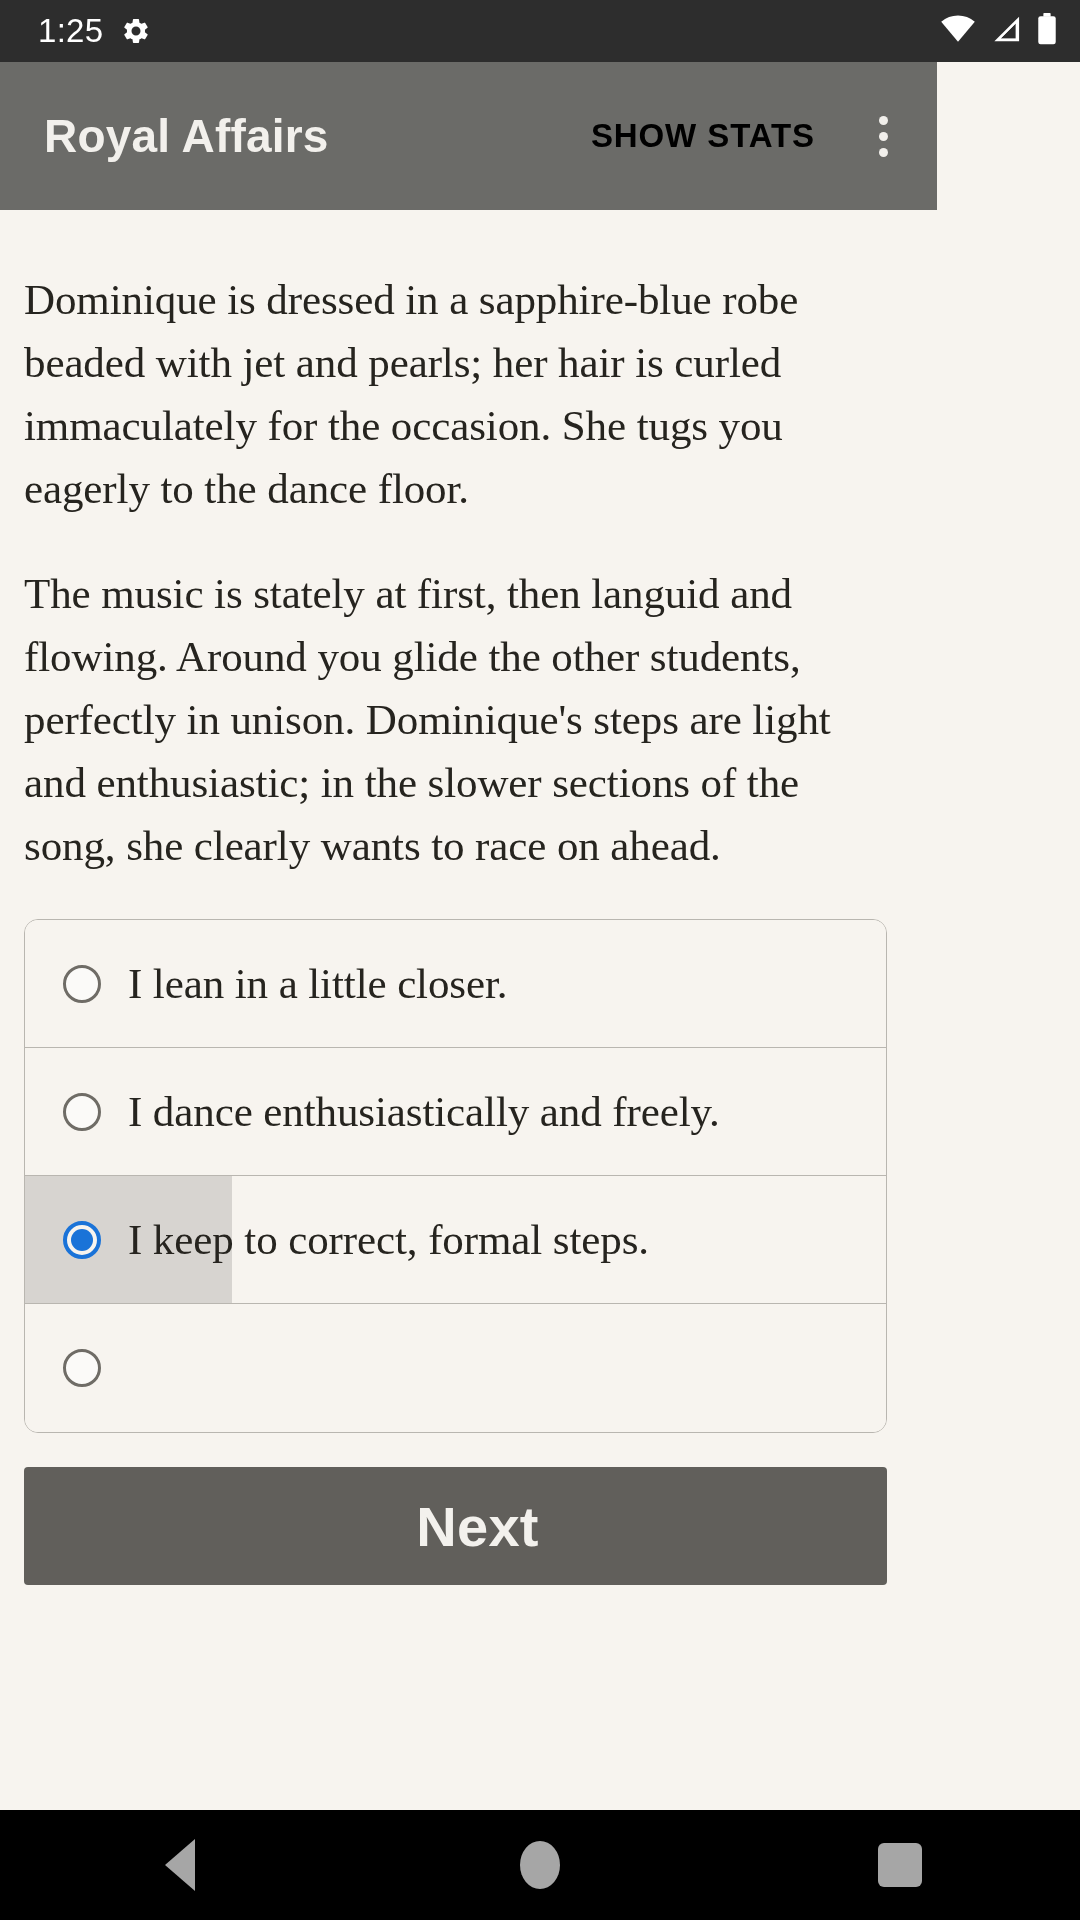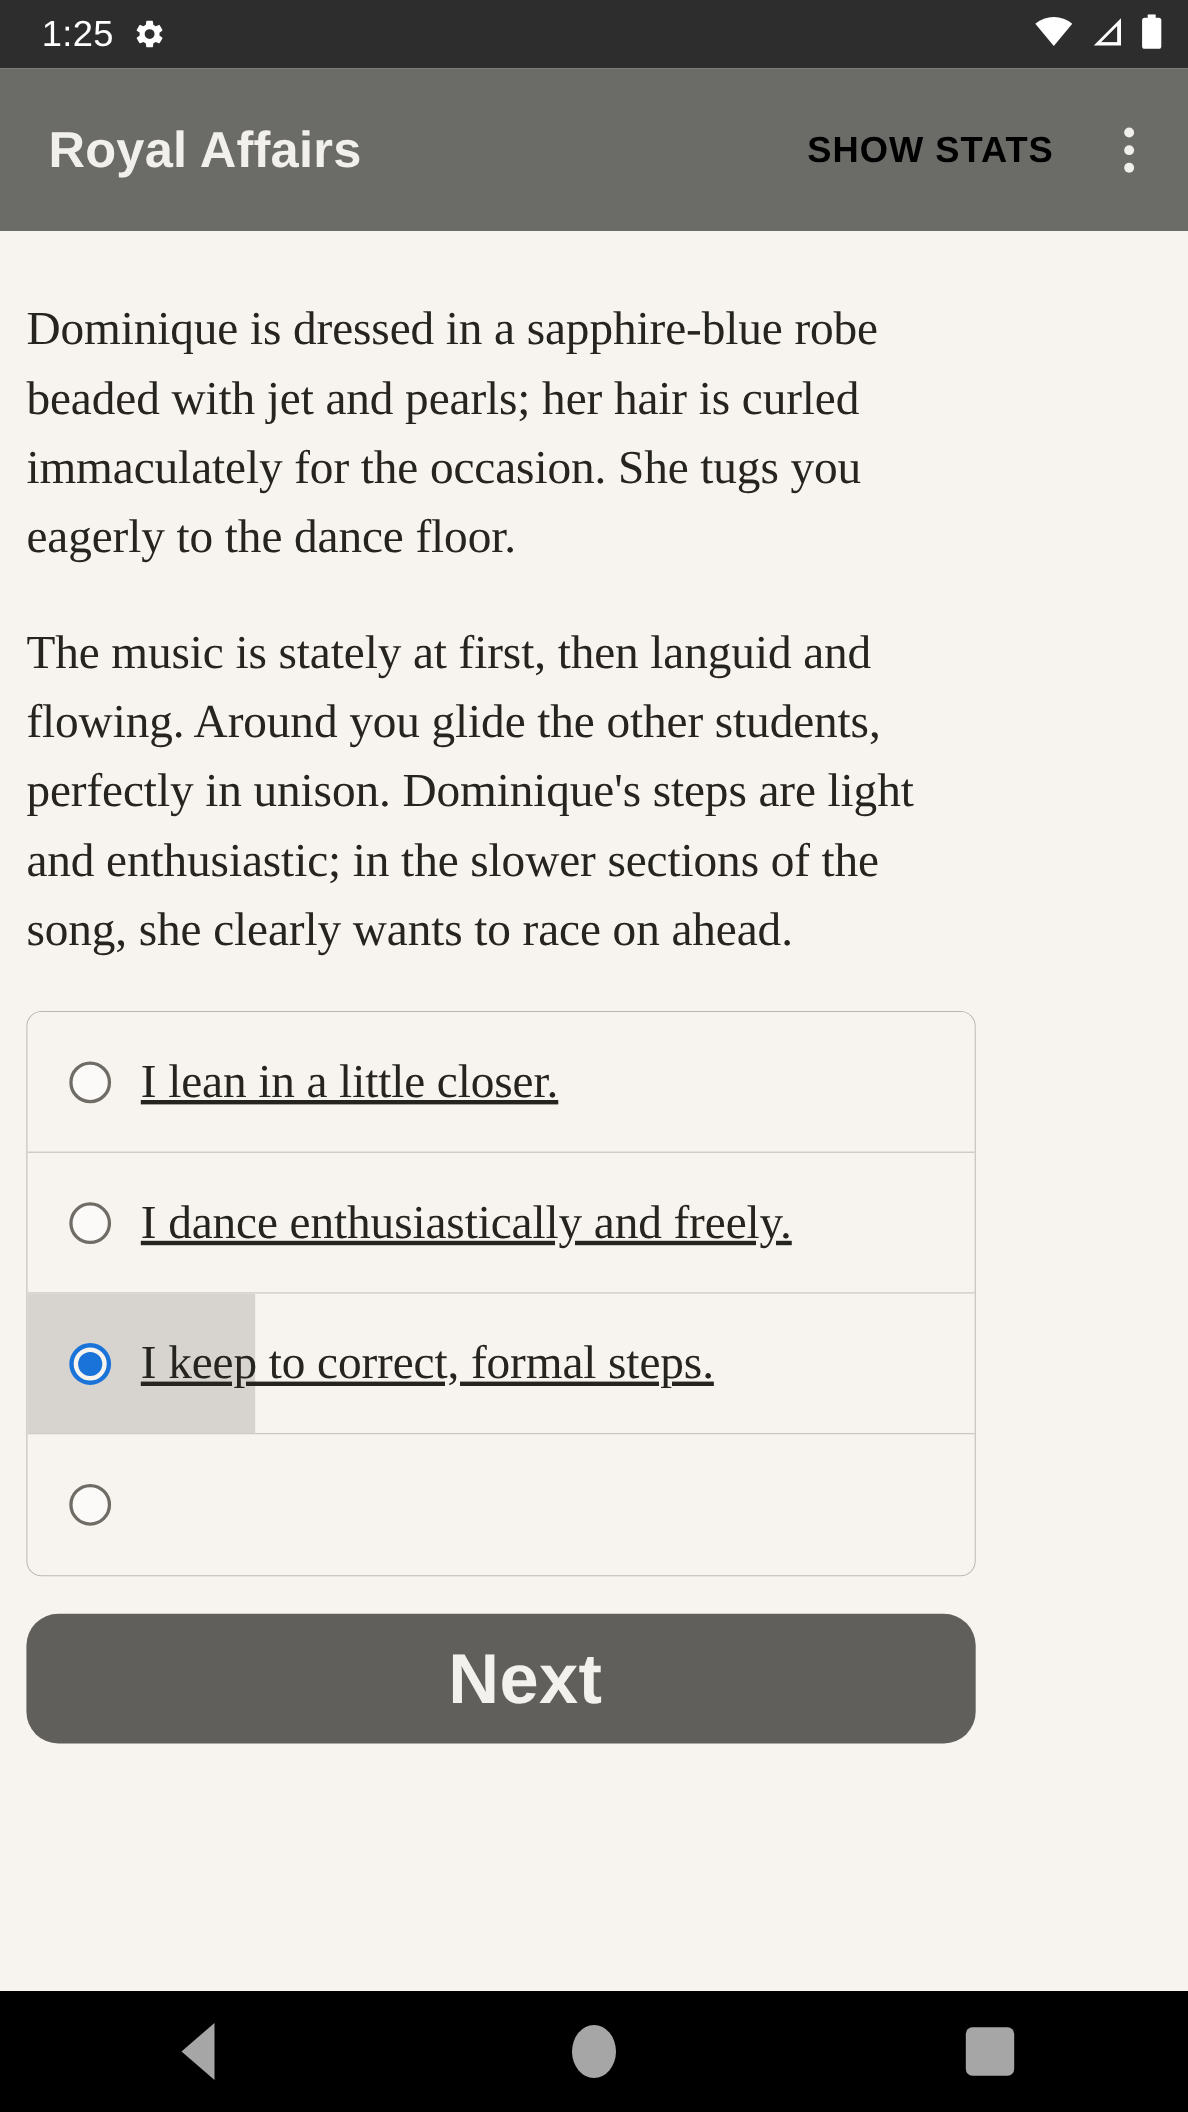--- a/index.html
+++ b/index.html
@@ -26,21 +26,21 @@
   }
   .gear-icon{ width:30px; height:30px; display:block; }
   .status-right{
     margin-left:auto; display:flex; align-items:center; gap:14px;
   }
   .sb-ico{ display:block; }
 
   
   .app-bar{
     position:absolute; top:62px; left:0;
-    width:1080px; height:148px;
+    width:937px; height:148px;
     background:#6b6b68;
     display:flex; align-items:center;
     padding:0 22px 0 44px;
   }
   .app-title{
     color:#f2f0ec;
     font-family:"Liberation Sans", sans-serif;
     font-size:46px; font-weight:700; letter-spacing:.2px;
     white-space:nowrap;
   }
@@ -122,32 +122,31 @@
     background:#1a73d8;
   }
   .choice-label{
     position:relative; z-index:2;
     margin-left:27px;
     font-family:"Liberation Serif", serif;
     font-size:43px;
     color:#26241f;
     letter-spacing:-.1px;
     white-space:nowrap;
-    text-decoration:underline;
   }
 
   
   .next-btn{
     margin-top:34px;
     width:100%; height:118px;
     background:#615f5b;
-    border:none; border-radius:29px;
+    border:none; border-radius:4px;
     color:#f3f1ed;
     font-family:"Liberation Sans", sans-serif;
-    font-size:64px; font-weight:700;
+    font-size:56px; font-weight:700;
     display:flex; align-items:center; justify-content:center;
     letter-spacing:.3px;
     padding-left:44px;
   }
 
   
   .nav-bar{
     position:absolute; bottom:0; left:0;
     width:1080px; height:110px;
     background:#000000;

